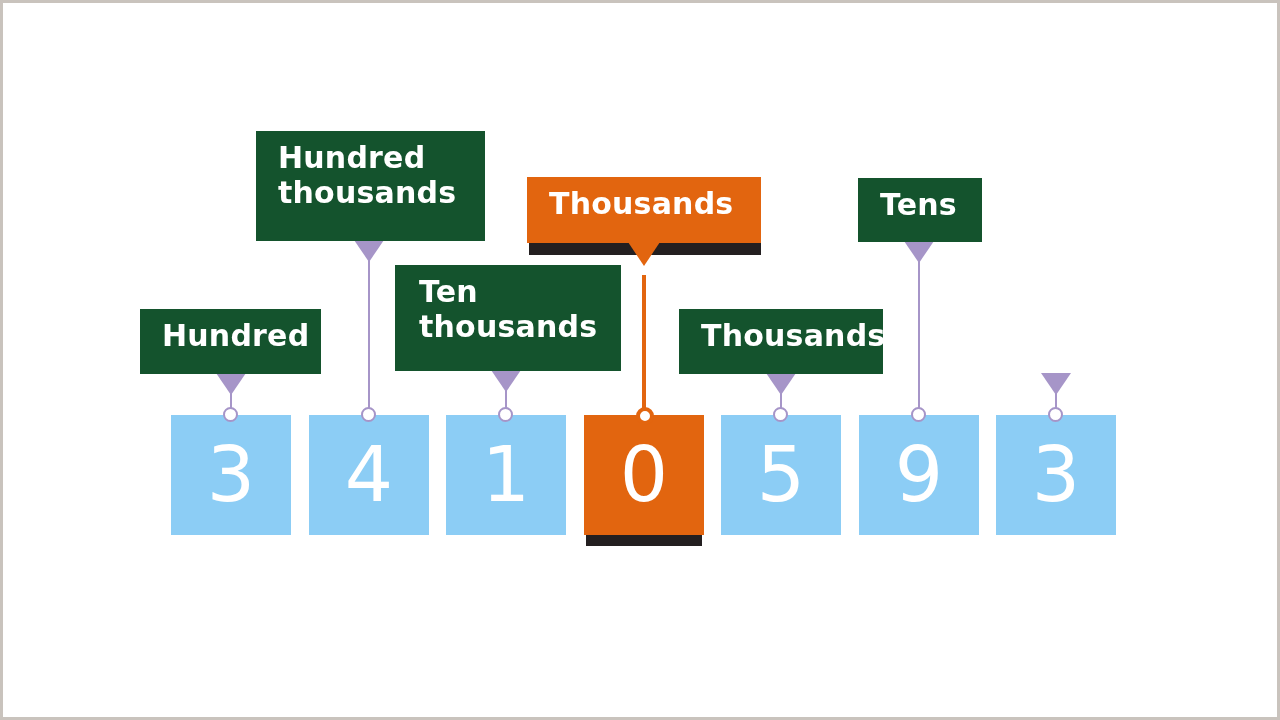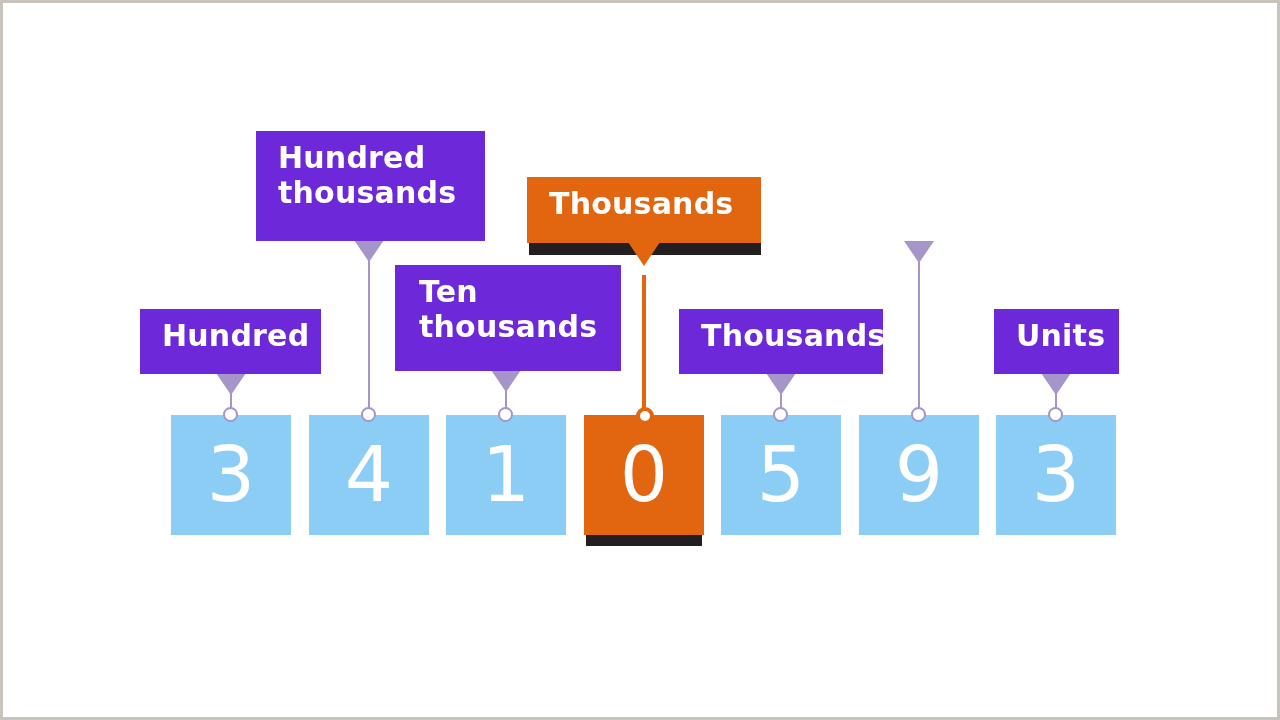--- a/index.html
+++ b/index.html
@@ -63,21 +63,21 @@
   .conn-dot.accent {
     border-color: #e2650f;
     border-width: 4px;
     width: 10px;
     height: 10px;
   }
 
   
   .label-chip {
     position: absolute;
-    background: #6d28d9;
+    background: #14532d;
     color: #ffffff;
     font-weight: bold;
     font-size: 30px;
     line-height: 1.18;
     letter-spacing: 0.2px;
     box-sizing: border-box;
     padding: 9px 18px 9px 22px;
     display: block;
     text-align: left;
     white-space: pre-line;
@@ -142,21 +142,21 @@
       <div class="digit-shadow" style="left: 583px; top: 532px; width: 116px; height: 11px;"></div>
       <div class="digit-tile accent" style="left: 581px; top: 412px;">0</div>
       <div class="conn-dot accent" style="left: 633px; top: 404px;"></div>
       <div class="conn-line" style="left: 777px; top: 389px; height: 23px;"></div>
       <div class="conn-tri" style="left: 763px; top: 370px;"></div>
       <div class="label-chip" style="left: 676px; top: 306px; width: 204px; height: 65px;">Thousands</div>
       <div class="digit-tile" style="left: 718px; top: 412px;">5</div>
       <div class="conn-dot" style="left: 770px; top: 404px;"></div>
       <div class="conn-line" style="left: 915px; top: 257px; height: 155px;"></div>
       <div class="conn-tri" style="left: 901px; top: 238px;"></div>
+      <div class="label-chip" style="left: 855px; top: 175px; width: 124px; height: 64px;">Tens</div>
       <div class="digit-tile" style="left: 856px; top: 412px;">9</div>
       <div class="conn-dot" style="left: 908px; top: 404px;"></div>
       <div class="conn-line" style="left: 1052px; top: 389px; height: 23px;"></div>
       <div class="conn-tri" style="left: 1038px; top: 370px;"></div>
-      <div class="label-chip" style="left: 991px; top: 306px; width: 125px; height: 65px;">Units</div>
       <div class="digit-tile" style="left: 993px; top: 412px;">3</div>
       <div class="conn-dot" style="left: 1045px; top: 404px;"></div>
     </div>
 </div>
 
 </body></html>

